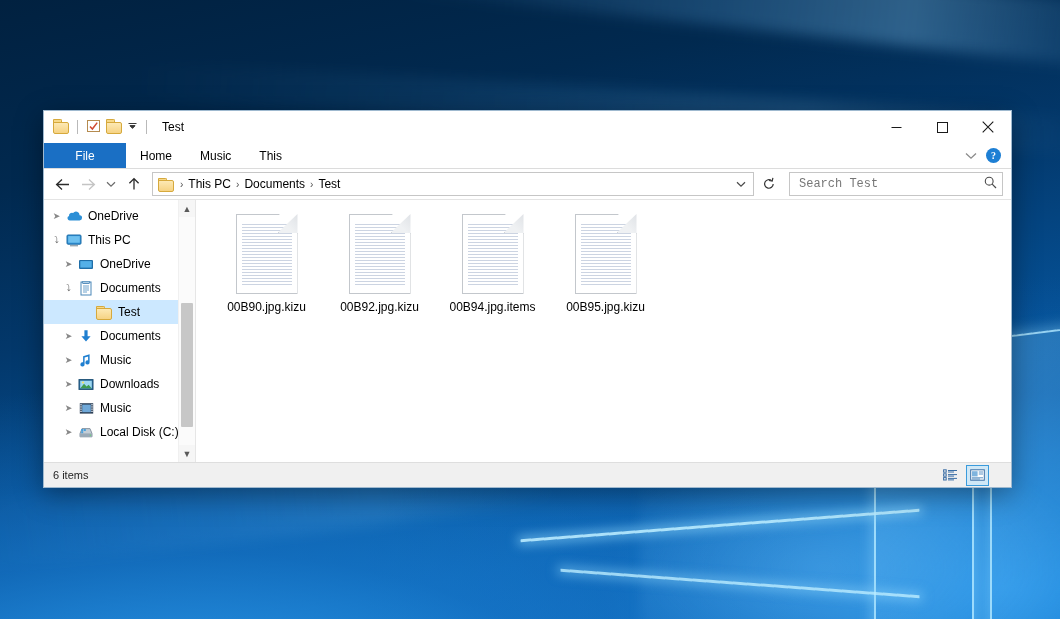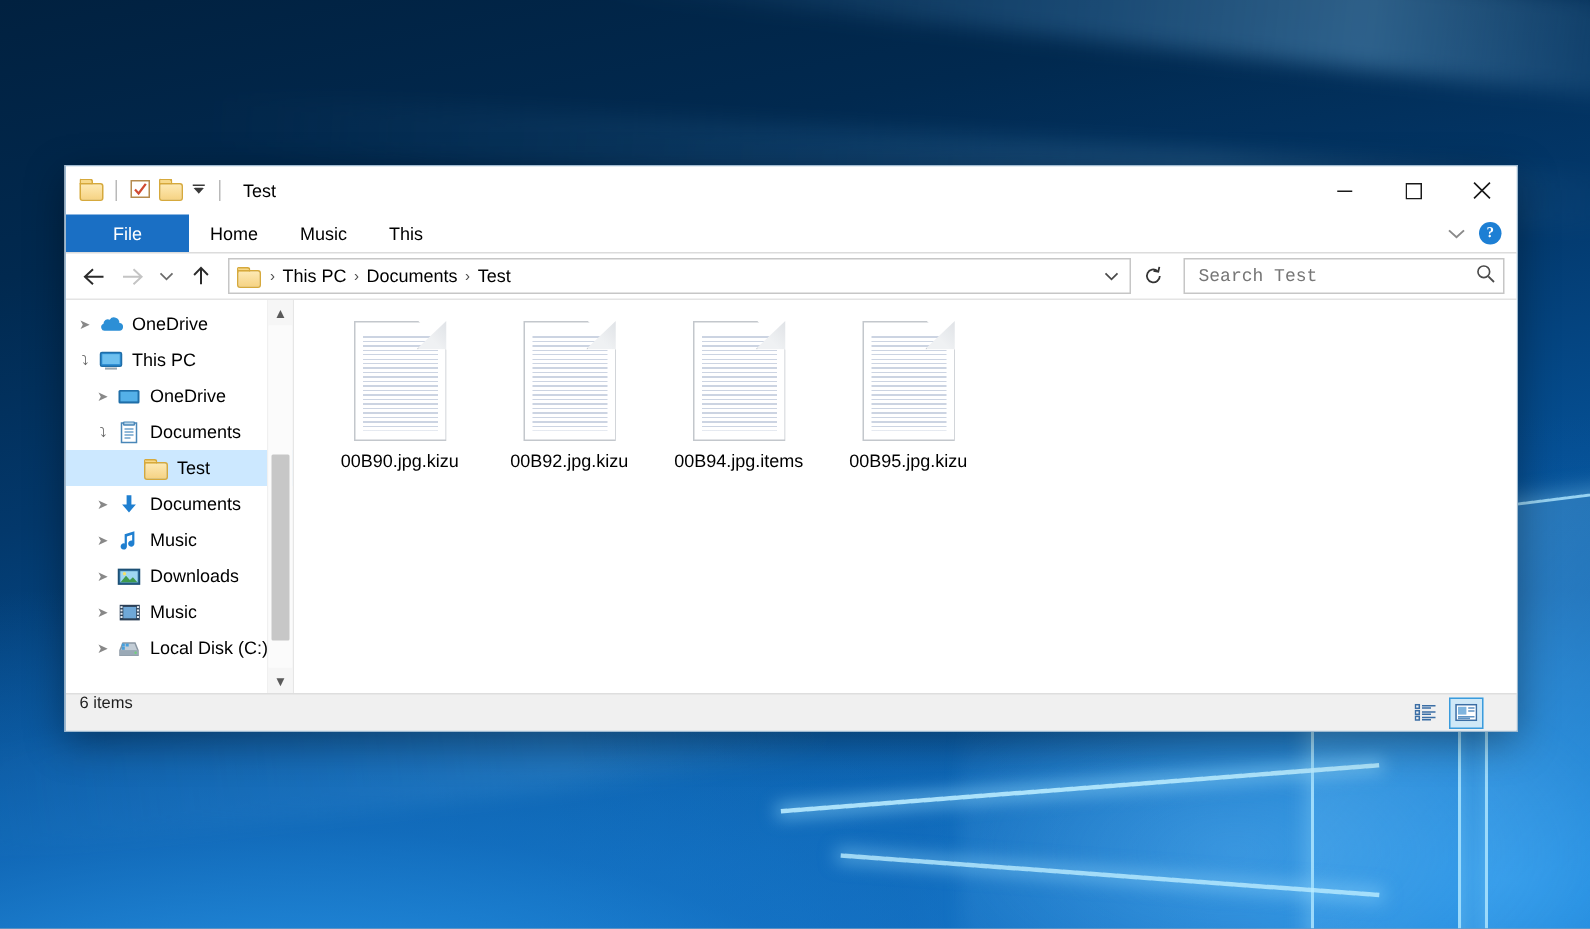--- a/index.html
+++ b/index.html
@@ -273,21 +273,21 @@
     background: linear-gradient(225deg, #dfe2e6 0%, #eff1f3 60%);
     clip-path: polygon(100% 0, 100% 100%, 0 100%);
     border-left:1px solid #c9ccd1;
   }
 
   
   .statusbar {
     height: 24px; min-height:24px;
     background: #f0f0f0;
     border-top: 1px solid #dedede;
-    display:flex; 
+    display:flex; align-items:center;
     padding: 0 22px 0 9px;
     font-size: 11px; color:#1f1f1f;
   }
   .status-views { margin-left:auto; display:flex; align-items:center; gap:4px; }
   .view-btn {
     width: 21px; height: 19px;
     display:flex; align-items:center; justify-content:center;
     border:1px solid transparent;
   }
   .view-btn.active { border-color:#3a9bdc; background:#cfe8f7; }

